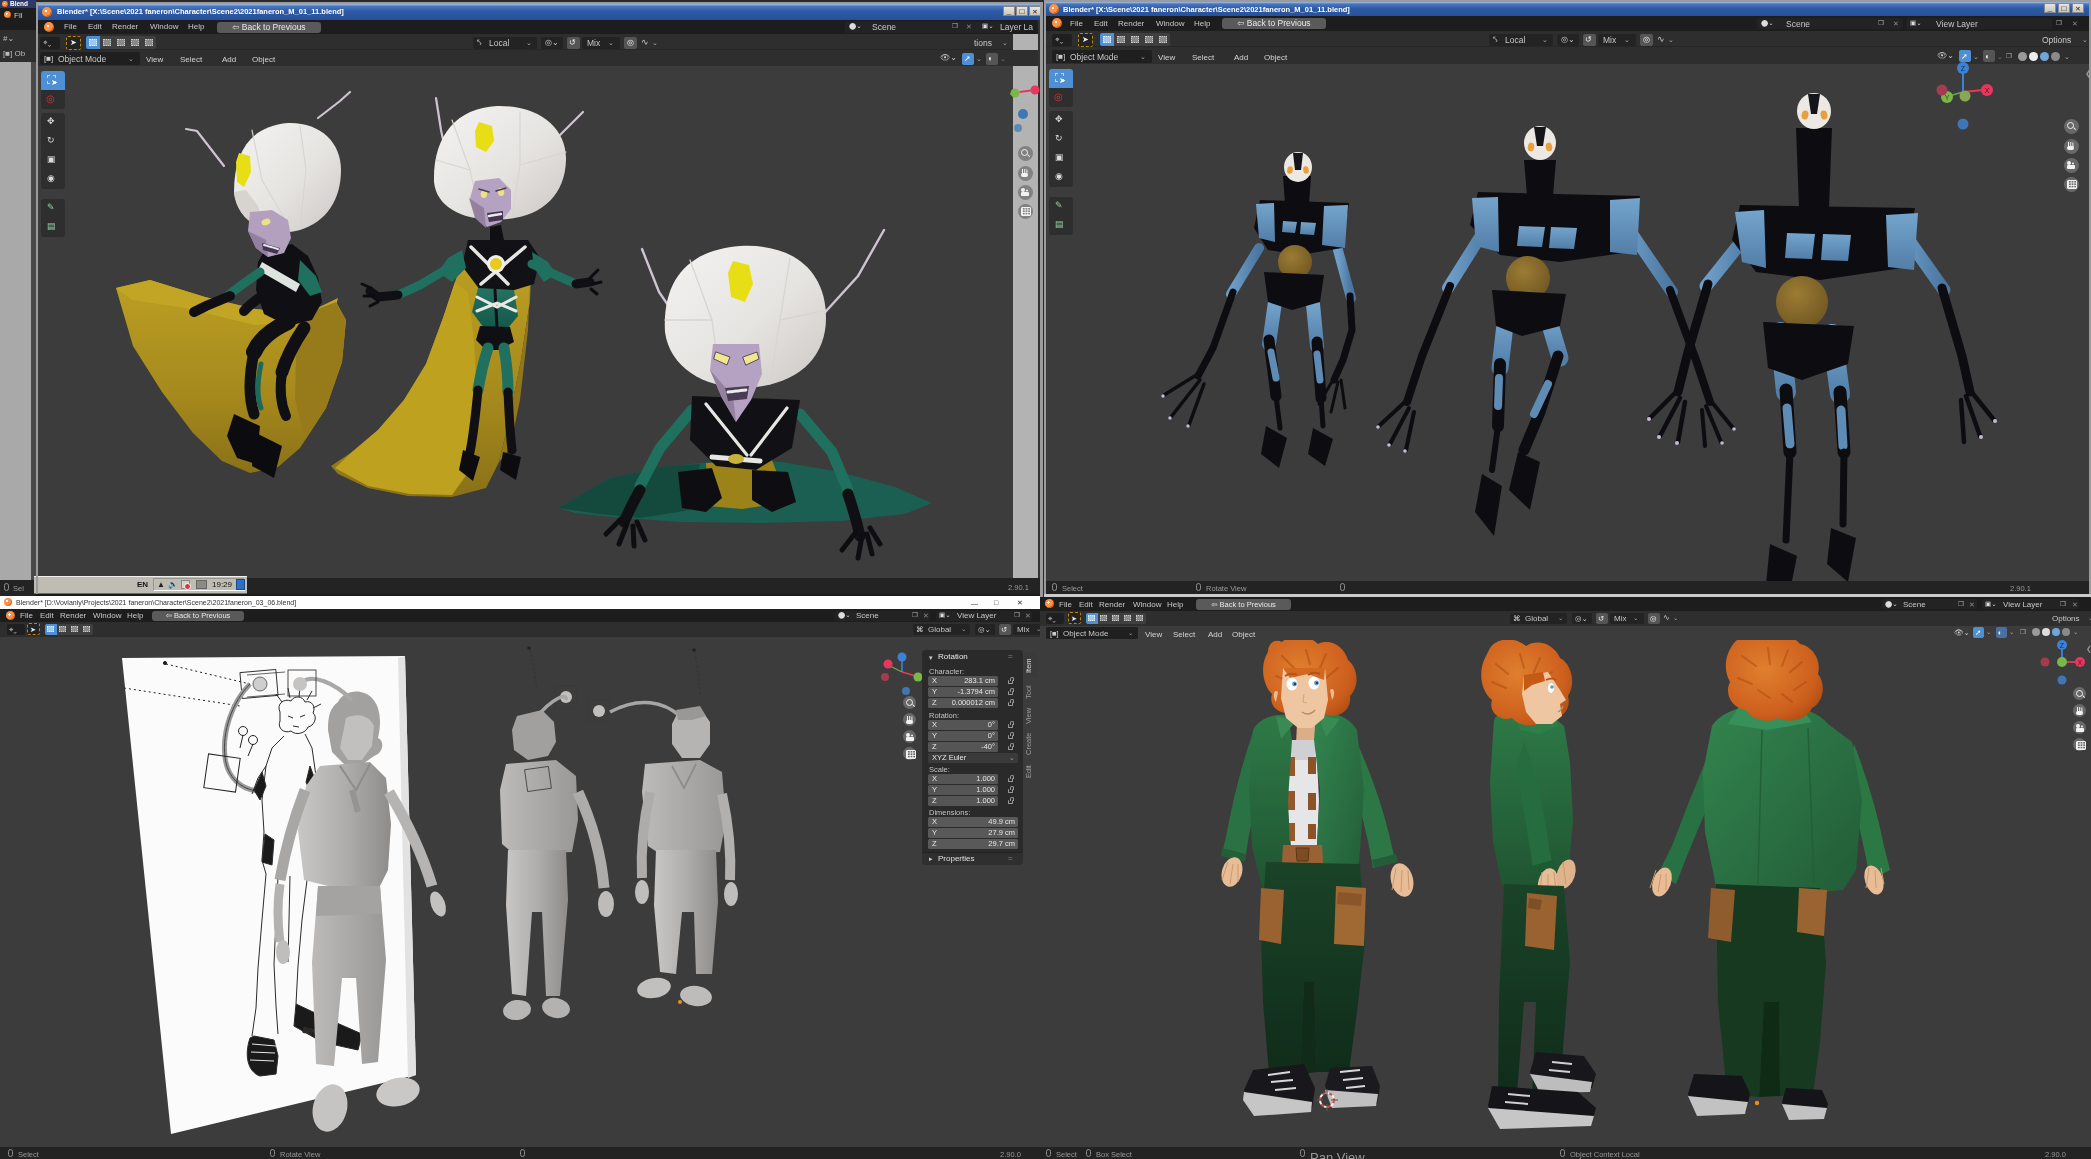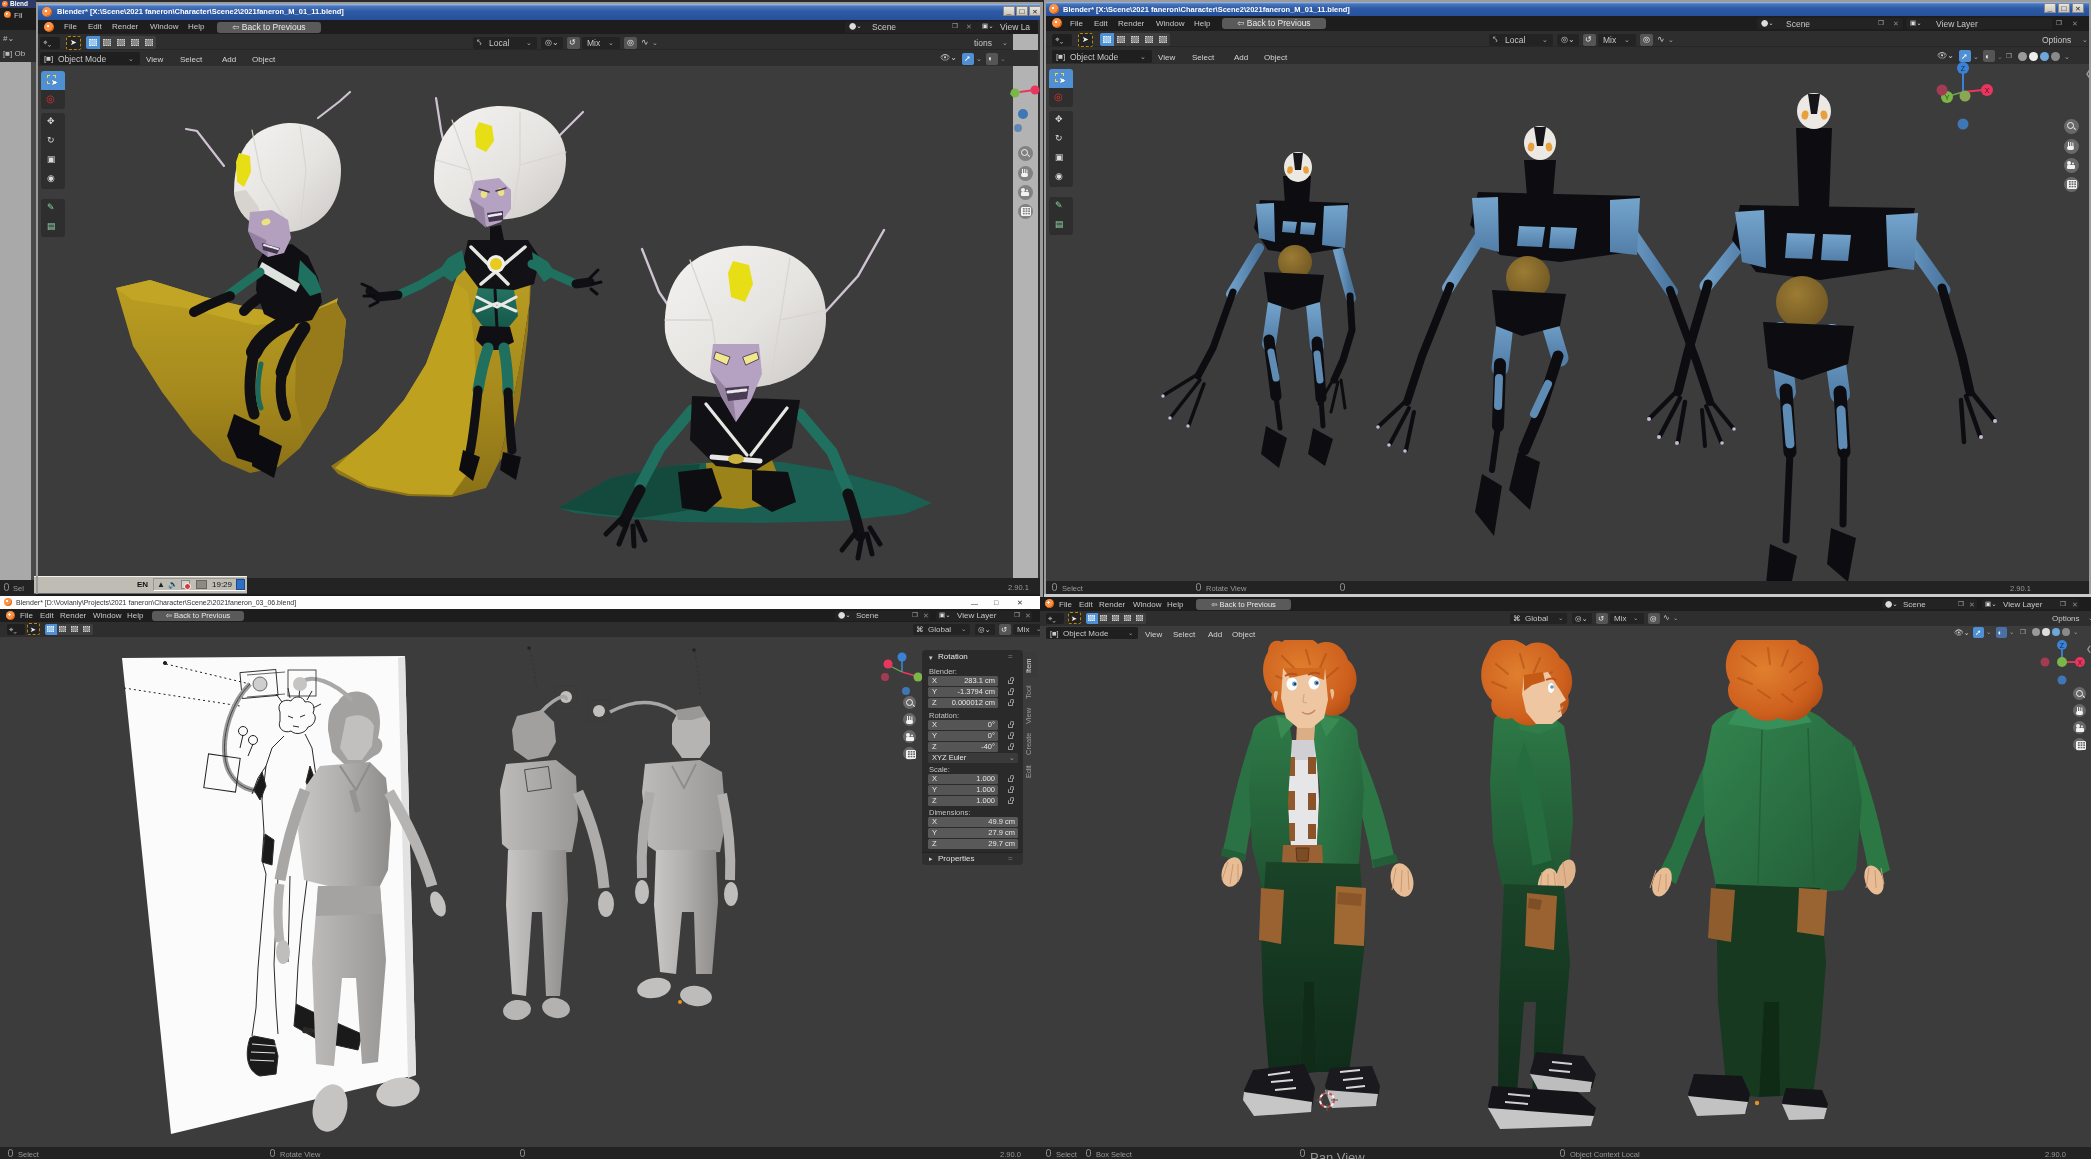--- a/index.html
+++ b/index.html
@@ -64,21 +64,21 @@
     <div class="t" style="left:112px;top:23px">Render</div>
     <div class="t" style="left:150px;top:23px">Window</div>
     <div class="t" style="left:188px;top:23px">Help</div>
 <div class="btp" style="left:217px;top:21.5px;width:104px;height:11px;line-height:11px">⇦ Back to Previous</div>
 <div class="a" style="left:845px;top:21.5px;width:163px;height:11px;background:#232323;border-radius:2px"></div>
 <div class="t" style="left:849px;top:23px;font-size:6.5px;color:#ddd">⬤⌄</div>
 <div class="t" style="left:872px;top:23px;font-size:8.5px">Scene</div>
 <div class="t" style="left:952px;top:23px;font-size:6.5px;color:#bbb">❐</div>
     <div class="t" style="left:966px;top:23px;font-size:7px;color:#888">✕</div>
 <div class="t" style="left:982px;top:23px;font-size:6.5px;color:#ddd">▣⌄</div>
-<div class="t" style="left:1000px;top:23px;font-size:8.5px">View La</div>
+<div class="t" style="left:1000px;top:23px;font-size:8.5px">Layer La</div>
 <div class="a row" style="left:36px;top:34px;width:1007px;height:16px;border-bottom:1px solid #262626"></div>
 <div class="a row" style="left:36px;top:50px;width:1007px;height:16px"></div>
 
 <div class="a" style="left:40px;top:36.5px;width:20px;height:12px;background:#1f1f1f;border-radius:2px"></div>
 <div class="t" style="left:43px;top:39px;font-size:8px;color:#ccc">⌖⌄</div>
 <div class="a" style="left:66px;top:35.5px;width:15px;height:14px;background:#232323;border:1px dashed #b8860b;border-radius:2px"></div>
 <div class="t" style="left:70px;top:38.5px;font-size:8px;color:#eee">➤</div>
 <div class="a" style="left:86px;top:36px;width:14px;height:13px;background:#4f90d4;border-radius:2px 0 0 2px"></div>
 <div class="a" style="left:100px;top:36px;width:14px;height:13px;background:#3f3f3f"></div>
 <div class="a" style="left:114px;top:36px;width:14px;height:13px;background:#3f3f3f"></div>
@@ -739,21 +739,21 @@
 <circle cx="28" cy="41" r="4" fill="#3f76b4"></circle>
 </svg>
 <div class="navbtn ic-zoom" style="left:903px;top:696px;width:13px;height:13px"></div>
 <div class="navbtn ic-hand" style="left:903px;top:713px;width:13px;height:13px"></div>
 <div class="navbtn ic-cam" style="left:903px;top:730px;width:13px;height:13px"></div>
 <div class="navbtn ic-grid" style="left:903px;top:747px;width:13px;height:13px"></div>
 <div class="a" style="left:922px;top:650px;width:101px;height:207px;background:rgba(42,42,42,.96);border-radius:4px"></div>
 <div class="t" style="left:929px;top:654px;font-size:7px;color:#ccc">▾</div>
 <div class="t" style="left:938px;top:653px;font-size:8px;color:#e8e8e8">Rotation</div>
 <div class="t" style="left:1008px;top:653px;font-size:8px;color:#888">=</div>
-<div class="plbl" style="left:929px;top:667px">Blender:</div>
+<div class="plbl" style="left:929px;top:667px">Character:</div>
 <div class="pfld" style="left:928px;top:676px;width:70px"><span style="margin-left:4px">X</span><span style="float:right;margin-right:3px">283.1 cm</span></div>
 <div class="pfld" style="left:928px;top:687px;width:70px"><span style="margin-left:4px">Y</span><span style="float:right;margin-right:3px">-1.3794 cm</span></div>
 <div class="pfld" style="left:928px;top:698px;width:70px"><span style="margin-left:4px">Z</span><span style="float:right;margin-right:3px">0.000012 cm</span></div>
 <div class="lock" style="left:1008px;top:680px"></div>
     <div class="lock" style="left:1008px;top:691px"></div>
     <div class="lock" style="left:1008px;top:702px"></div>
 <div class="plbl" style="left:929px;top:711px">Rotation:</div>
 <div class="pfld" style="left:928px;top:720px;width:70px"><span style="margin-left:4px">X</span><span style="float:right;margin-right:3px">0°</span></div>
 <div class="pfld" style="left:928px;top:731px;width:70px"><span style="margin-left:4px">Y</span><span style="float:right;margin-right:3px">0°</span></div>
 <div class="pfld" style="left:928px;top:742px;width:70px"><span style="margin-left:4px">Z</span><span style="float:right;margin-right:3px">-40°</span></div>

